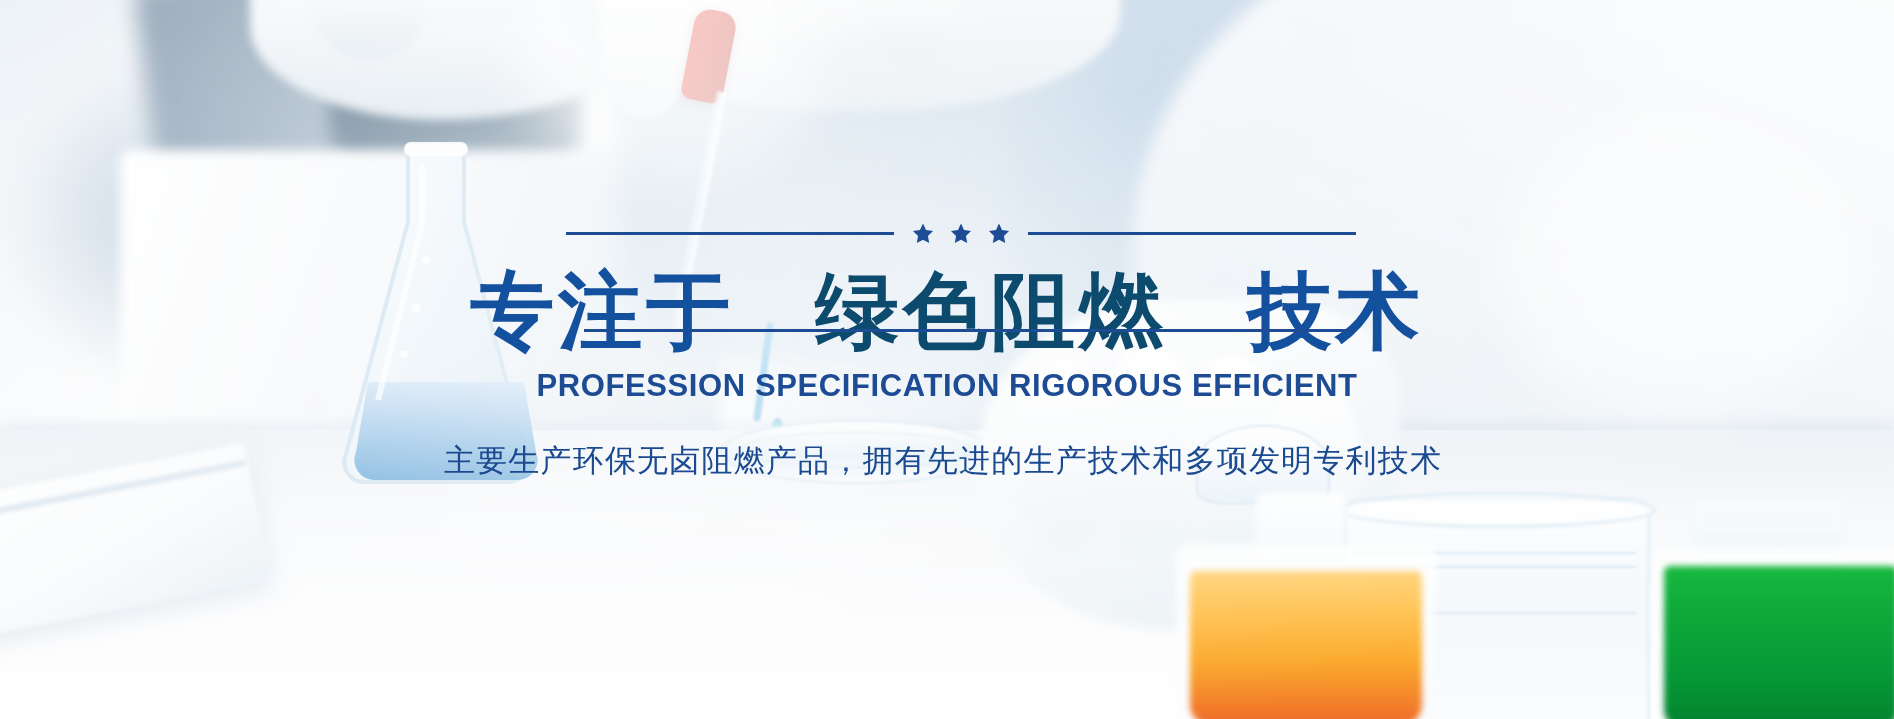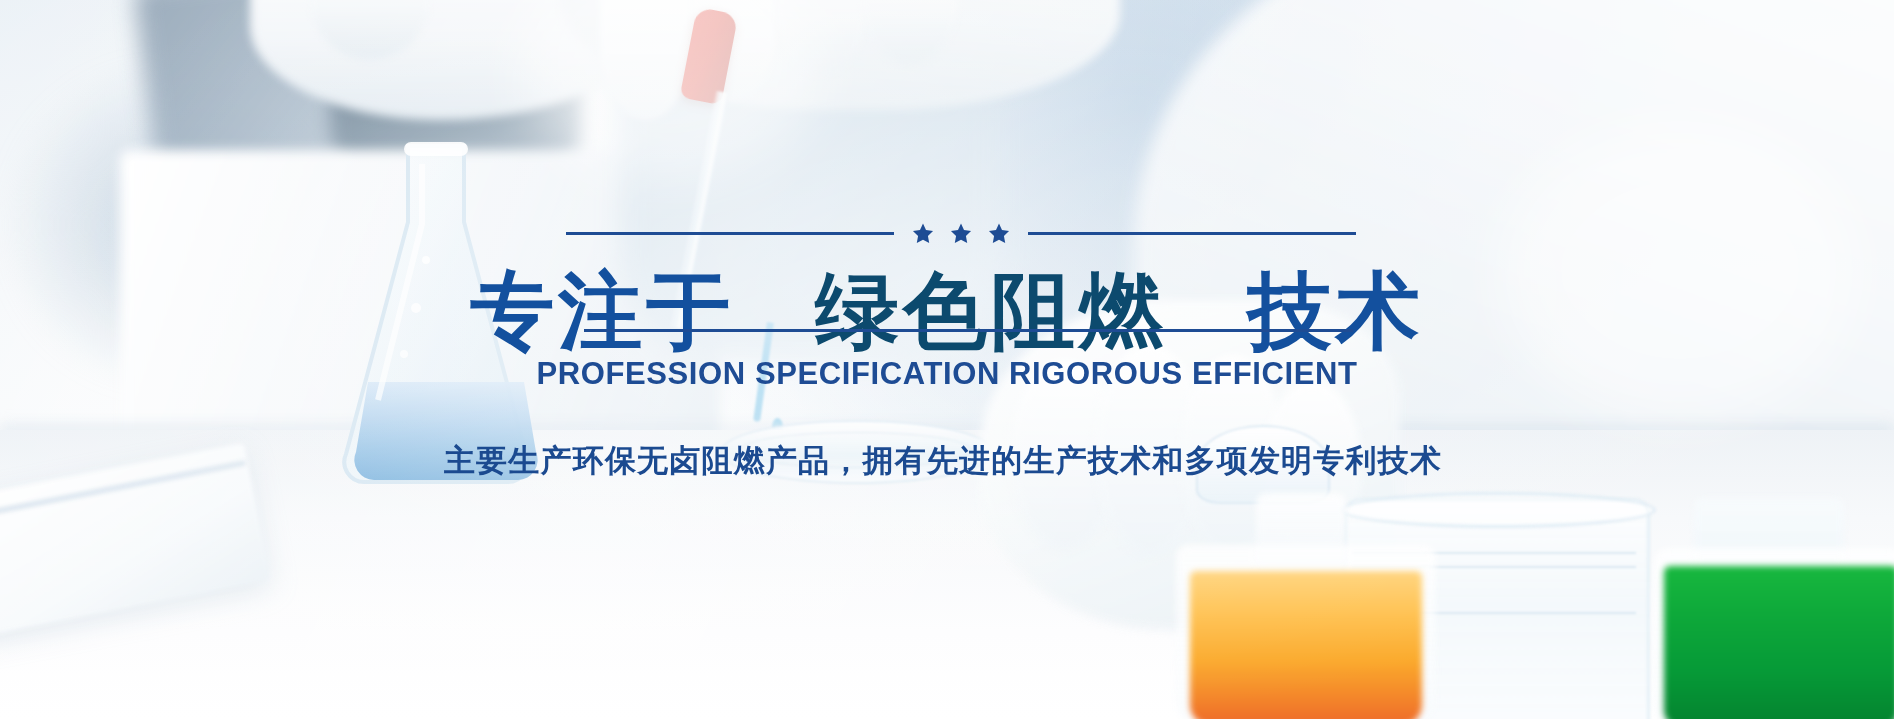--- a/index.html
+++ b/index.html
@@ -358,35 +358,35 @@
     position: absolute;
     left: 584px;
     top: 329px;
     width: 769px;
     height: 3px;
     background: #1e4c94;
   }
   .subtitle-en {
     position: absolute;
     left: 0; right: 0;
-    top: 356px;
+    top: 368px;
     text-align: center;
     font-size: 31px;
     font-weight: 700;
     letter-spacing: 0.6px;
     color: #1e4c94;
     white-space: nowrap;
   }
   .subtitle-cn {
     position: absolute;
     left: 0; right: 8px;
     top: 440px;
     text-align: center;
     font-size: 31px;
-    font-weight: 700;
+    font-weight: 400;
     letter-spacing: 1.2px;
     color: #1b4a90;
     white-space: nowrap;
   }
 </style>
 </head>
 <body>
 
 <div class="banner">
 

